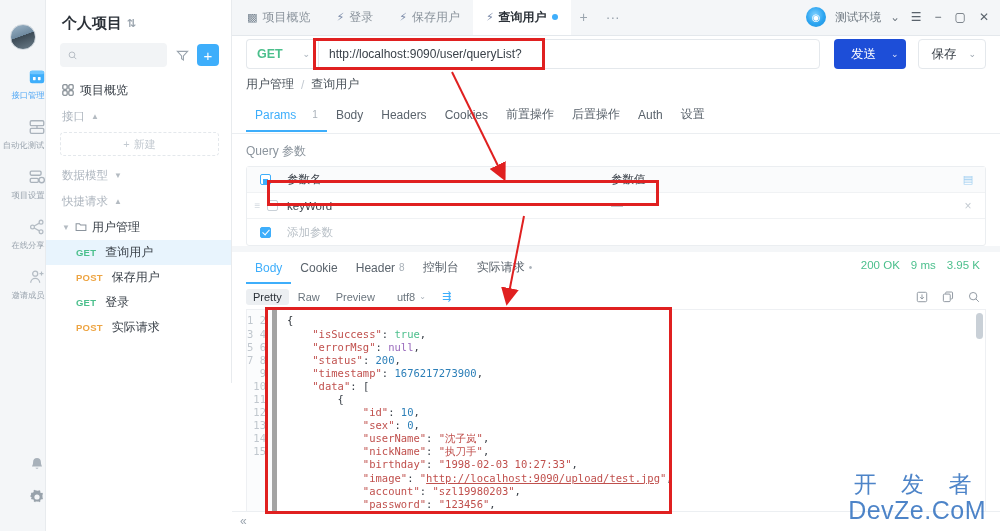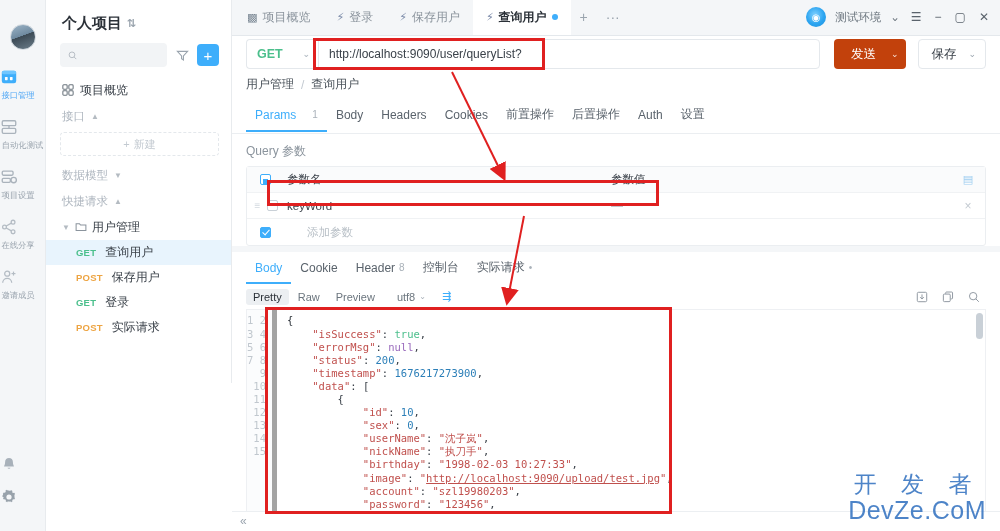--- a/index.html
+++ b/index.html
@@ -18,21 +18,21 @@
     padding-top: 8px; flex: 0 0 46px; position: relative;
   }
   .avatar {
     width: 26px; height: 26px; border-radius: 50%;
     margin-top: 16px; margin-bottom: 18px;
     background: linear-gradient(160deg,#9db5c8 0%, #6f8aa0 45%, #3c4a55 46%, #6b7d8a 100%);
     border: 1px solid #d4dbe1; overflow: hidden;
   }
   .rail-item {
     width: 46px; display: flex; flex-direction: column;
-    align-items: flex-start; margin-bottom: 16px; cursor: pointer;
+    align-items: flex-end; margin-bottom: 16px; cursor: pointer;
   }
   .rail-ico { width: 18px; height: 18px; margin-bottom: 3px; display:block; }
   .rail-lbl { font-size: 9px; color: #9aa4ae; transform: scale(.92); white-space: nowrap; }
   .rail-item.active .rail-lbl { color: #52a8f5; }
   .rail-bottom { position: absolute; bottom: 10px; left: 0; width: 46px; }
   .rail-bottom .rail-item { margin-bottom: 12px; }
 
   
   .sidebar {
     width: 186px; flex: 0 0 186px; height: 383px; background: #fff;
@@ -121,21 +121,21 @@
     padding: 0 8px 0 10px; font-size: 12.5px; font-weight: 700; color: #4bbf8c;
     border: 1px solid #e4e8ec; border-right: none; border-radius: 4px 0 0 4px; background:#fff;
     cursor: pointer;
   }
   .url-input {
     flex: 1; height: 30px; border: 1px solid #e4e8ec; border-radius: 0 4px 4px 0;
     padding: 0 10px; font-size: 12px; color: #3a4149; outline: none;
     font-family: inherit; background: #fff;
   }
   .send-btn {
-    margin-left: 14px; height: 30px; background: #c2410c; color: #fff;
+    margin-left: 14px; height: 30px; background: #1d4ed8; color: #fff;
     border-radius: 4px; display: flex; align-items: center; cursor: pointer;
   }
   .send-btn .lbl { padding: 0 15px 0 17px; font-size: 12.5px; }
   .send-btn .cv { padding: 0 8px 0 0; font-size: 9px; opacity: .85; }
   .save-btn {
     margin-left: 12px; height: 30px; border: 1px solid #e4e8ec; border-radius: 4px;
     display: flex; align-items: center; cursor: pointer; color: #3a4149;
   }
   .save-btn .lbl { padding: 0 12px; font-size: 12.5px; }
   .save-btn .cv { padding: 0 9px 0 0; font-size: 9px; color: #9aa4ae; }
@@ -171,21 +171,21 @@
   .cbox.filled { background: #3eaefb; border-color: #3eaefb; position: relative; }
   .cbox.filled::after {
     content: ""; position: absolute; left: 3px; top: 0px; width: 3px; height: 6px;
     border: solid #fff; border-width: 0 1.5px 1.5px 0; transform: rotate(42deg);
   }
   .cbox.indet { background: #fff; border-color: #3eaefb; position: relative; }
   .cbox.indet::after {
     content: ""; position: absolute; left: 2px; top: 4px; width: 5px; height: 5px; background: #3eaefb;
   }
   .placeholder-dash { color: #b9c0c7; font-size: 12px; }
-  .muted-ph { color: #b9c0c7; margin-left: 20px; }
+  .muted-ph { color: #b9c0c7; }
   .grip { color: #d3d9df; font-size: 10px; padding-left: 2px; width: 10px; }
   .table-ico { color: #9ecdf0; font-size: 11px; }
 
   
   .resp { flex: 1; border-top: 6px solid #f4f6f8; display: flex; flex-direction: column; position: relative; }
   .resp-tabs { display: flex; align-items: center; padding: 0 14px; }
   .resp-tab {
     padding: 7px 9px 7px; font-size: 12px; color: #5a636c; cursor: pointer;
     border-bottom: 2px solid transparent; display: flex; align-items: center; gap: 4px;
   }
@@ -528,20 +528,25 @@
         </div>
         <div class="resp-tab">
             <span>控制台</span>
           </div>
         <div class="resp-tab">
           <span>实际请求</span>
           <span class="cnt">•</span>
         </div>
       </div>
 
+      <div class="resp-status">
+        <span>200 OK</span>
+        <span>9 ms</span>
+        <span>3.95 K</span>
+      </div>
 
       <div class="fmtbar">
         <span class="fmt active">Pretty</span>
         <span class="fmt">Raw</span>
         <span class="fmt">Preview</span>
         <span class="fmt enc">
           <span>utf8</span>
           <span style="font-size:8px;color:#a9b1b9;">⌄</span>
         </span>
         <span class="fmt" style="color:#3eaefb;">⇶</span>

